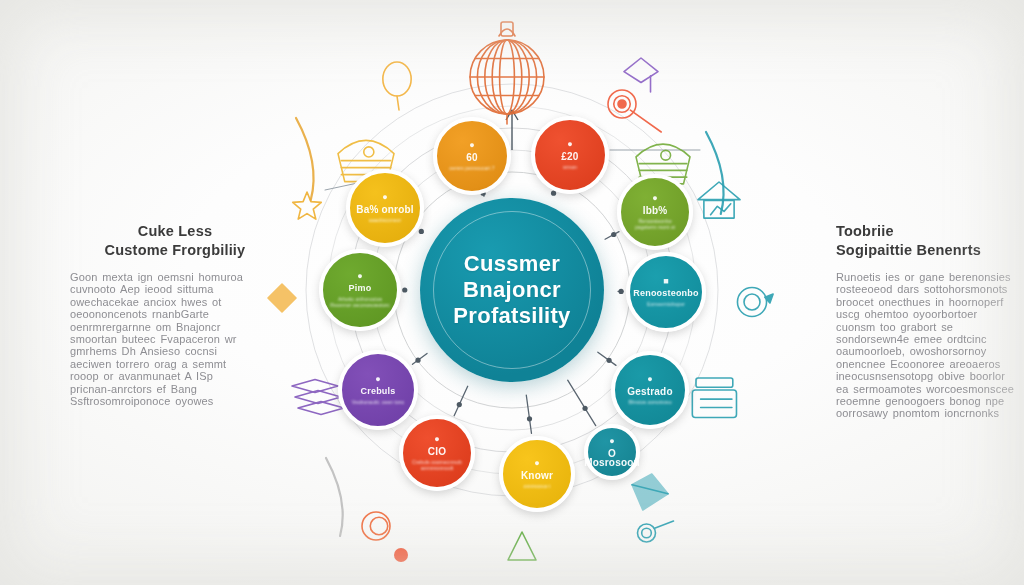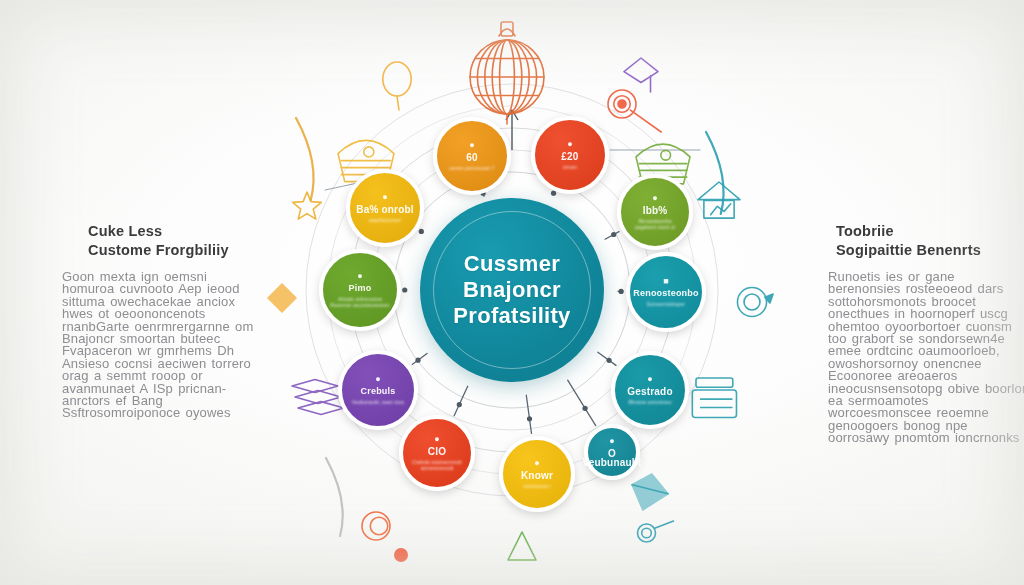--- a/index.html
+++ b/index.html
@@ -51,28 +51,28 @@
 
   .tb-heading {
     font-size: 14.5px;
     line-height: 19px;
     color: #3b3b3b;
     font-weight: 600;
     letter-spacing: .2px;
     margin: 0 0 11px 0;
     filter: blur(0.45px);
   }
-  #left-text .tb-heading  { text-align: left; padding-left: 26px; }
+  #left-text .tb-heading  { text-align: center; padding-left: 26px; }
   #right-text .tb-heading { text-align: left; padding-left: 8px; }
 
   .tb-body {
-    font-size: 13px;
+    font-size: 11px;
     line-height: 12.4px;
     color: #8d8d92;
-    margin: 0;
+    margin: 8px;
     filter: blur(0.75px);
     letter-spacing: .15px;
     word-spacing: 1.5px;
   }
 
   
   .node {
     position: absolute;
     border-radius: 50%;
     display: flex;
@@ -331,21 +331,21 @@
         <div class="n-title">CIO</div>
         <div class="n-sub">Crebuls ooomecnmob anmmronnoolt</div>
       </div>
       <div class="node" style="width: 76px; height: 76px; left: 499px; top: 436px; background: radial-gradient(circle at 36% 28%, rgb(248, 197, 28) 0%, rgb(232, 180, 12) 85%);">
         <div class="n-icon">●</div>
         <div class="n-title">Knowr</div>
         <div class="n-sub">onnmoouo t</div>
       </div>
       <div class="node" style="width: 56px; height: 56px; left: 584px; top: 424px; background: radial-gradient(circle at 36% 28%, rgb(32, 149, 165) 0%, rgb(22, 132, 146) 85%);">
         <div class="n-icon">●</div>
-        <div class="n-title">O Veubunaubt</div>
+        <div class="n-title">O Mosrosoou</div>
       </div>
     </div>
 
   <div id="center-hub" style="width: 184px; height: 184px; left: 420px; top: 198px; background: radial-gradient(circle at 38% 30%, rgb(25, 155, 176) 0%, rgb(15, 130, 150) 72%, rgb(15, 130, 150) 100%);">
     <div class="hub-inner"></div>
     <div class="hub-text">
         <div>Cussmer</div>
         <div>Bnajoncr</div>
         <div>Profatsility</div>
       </div>

